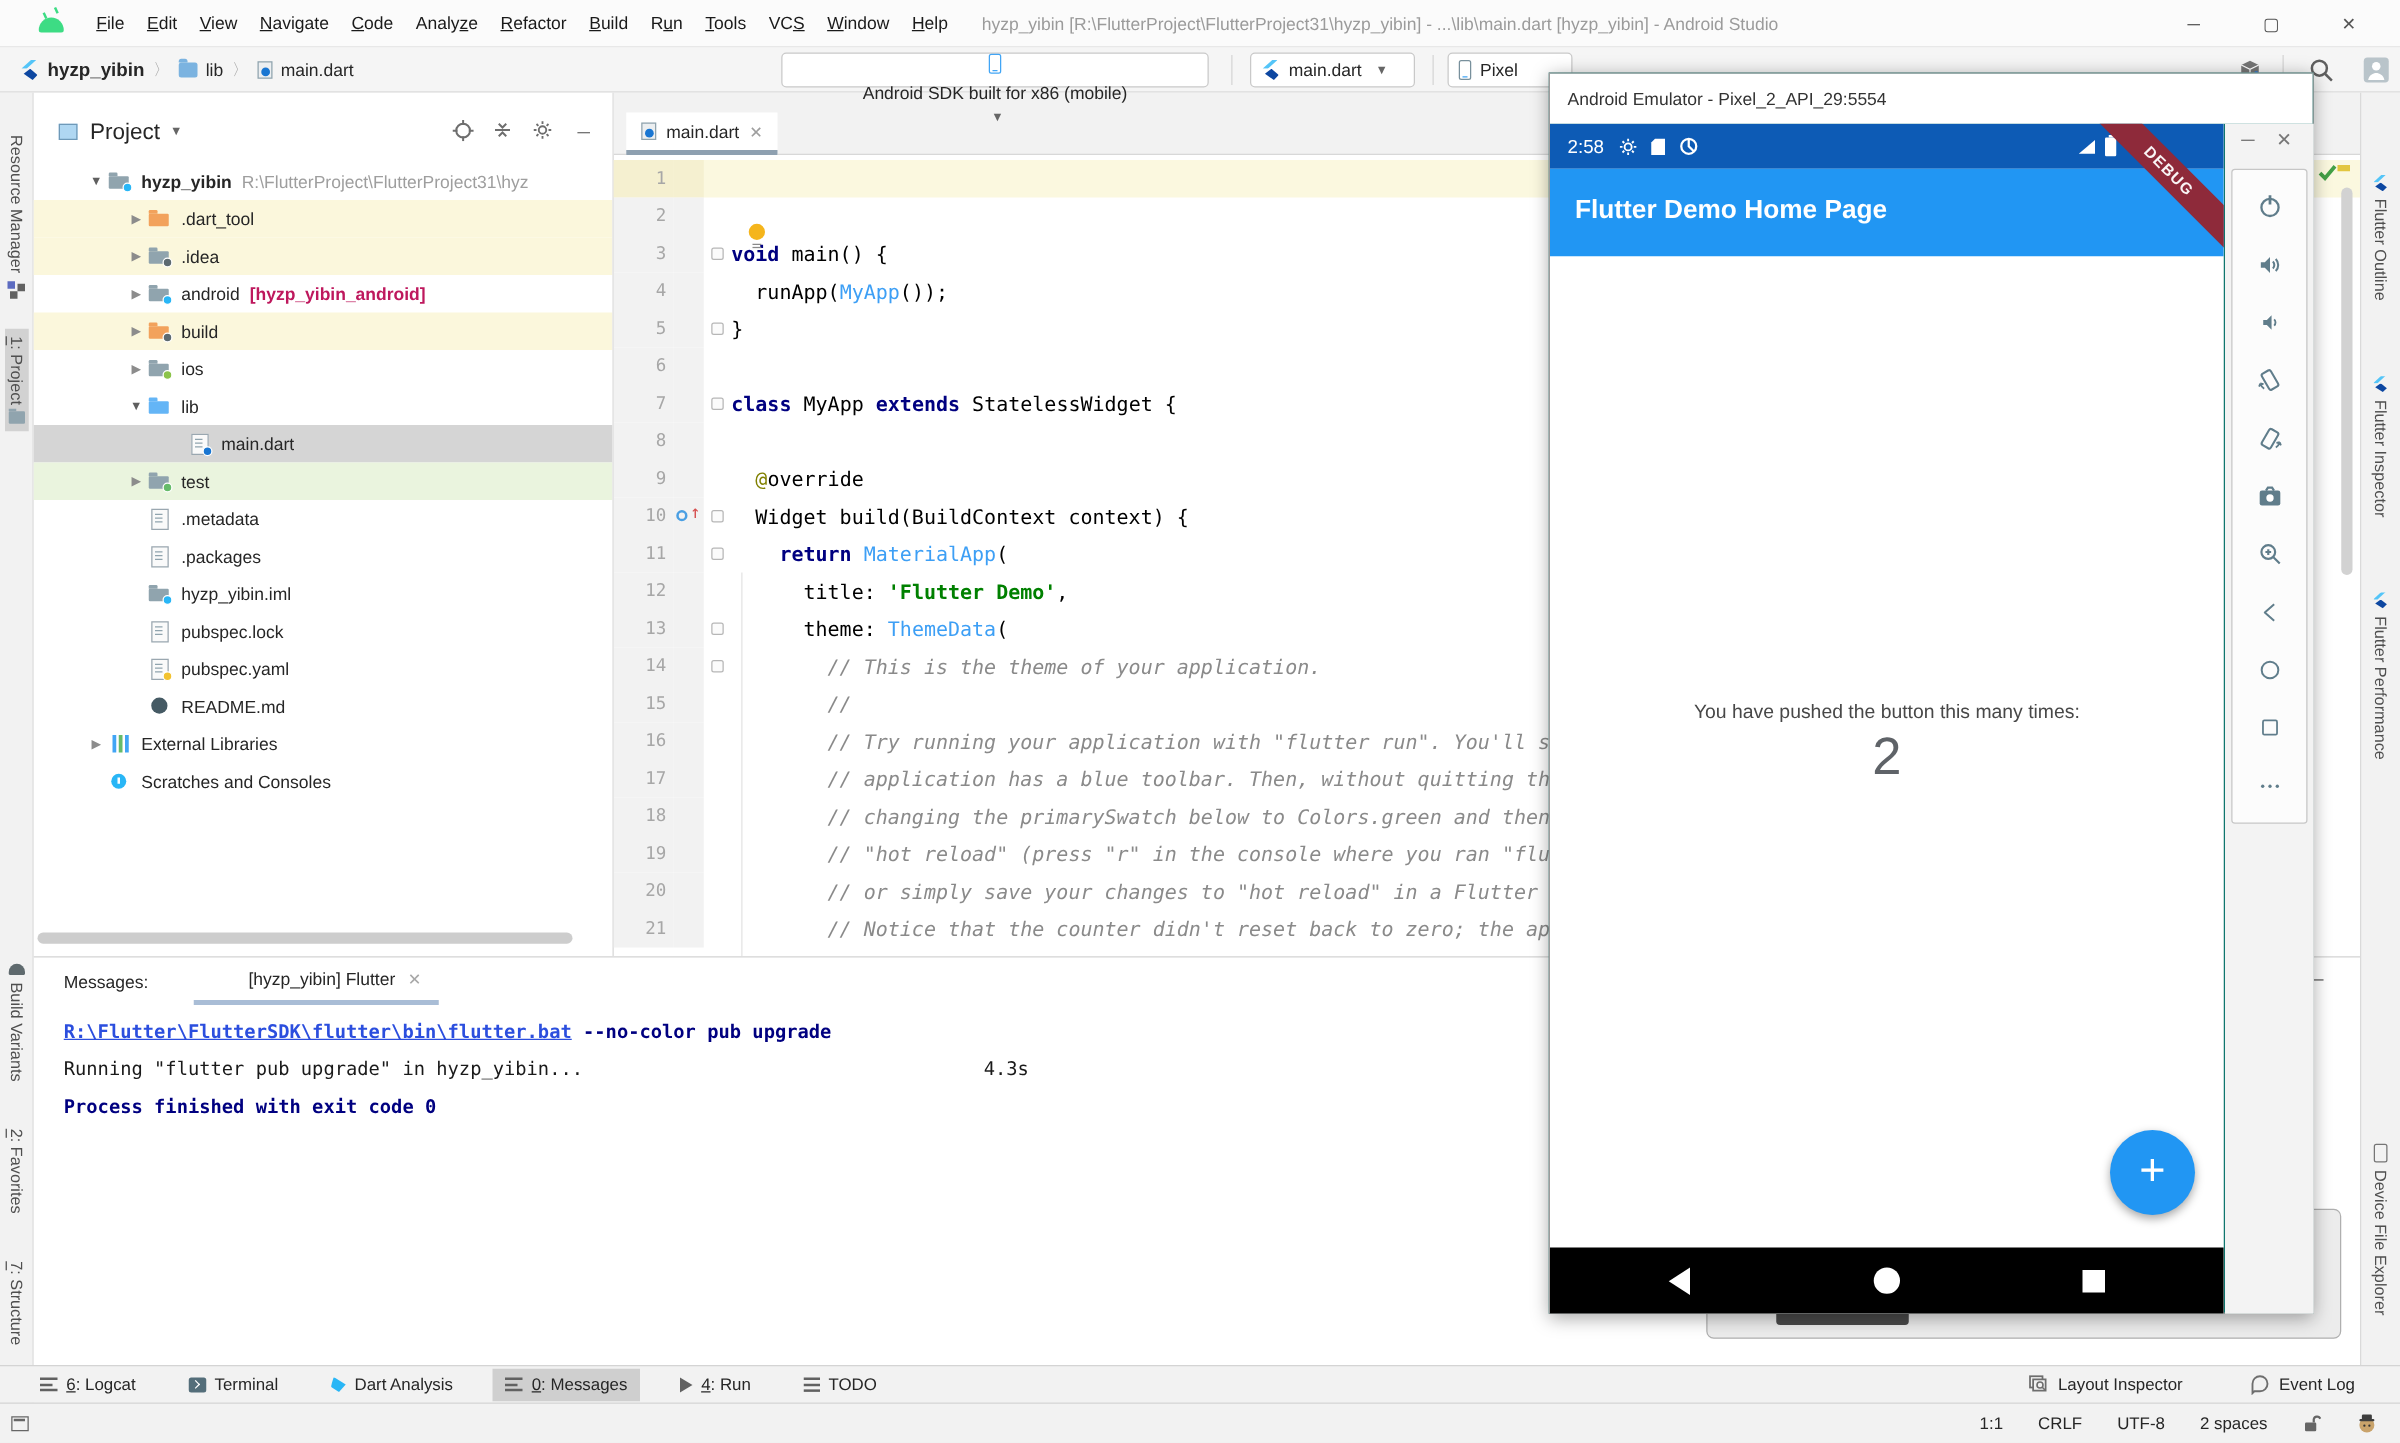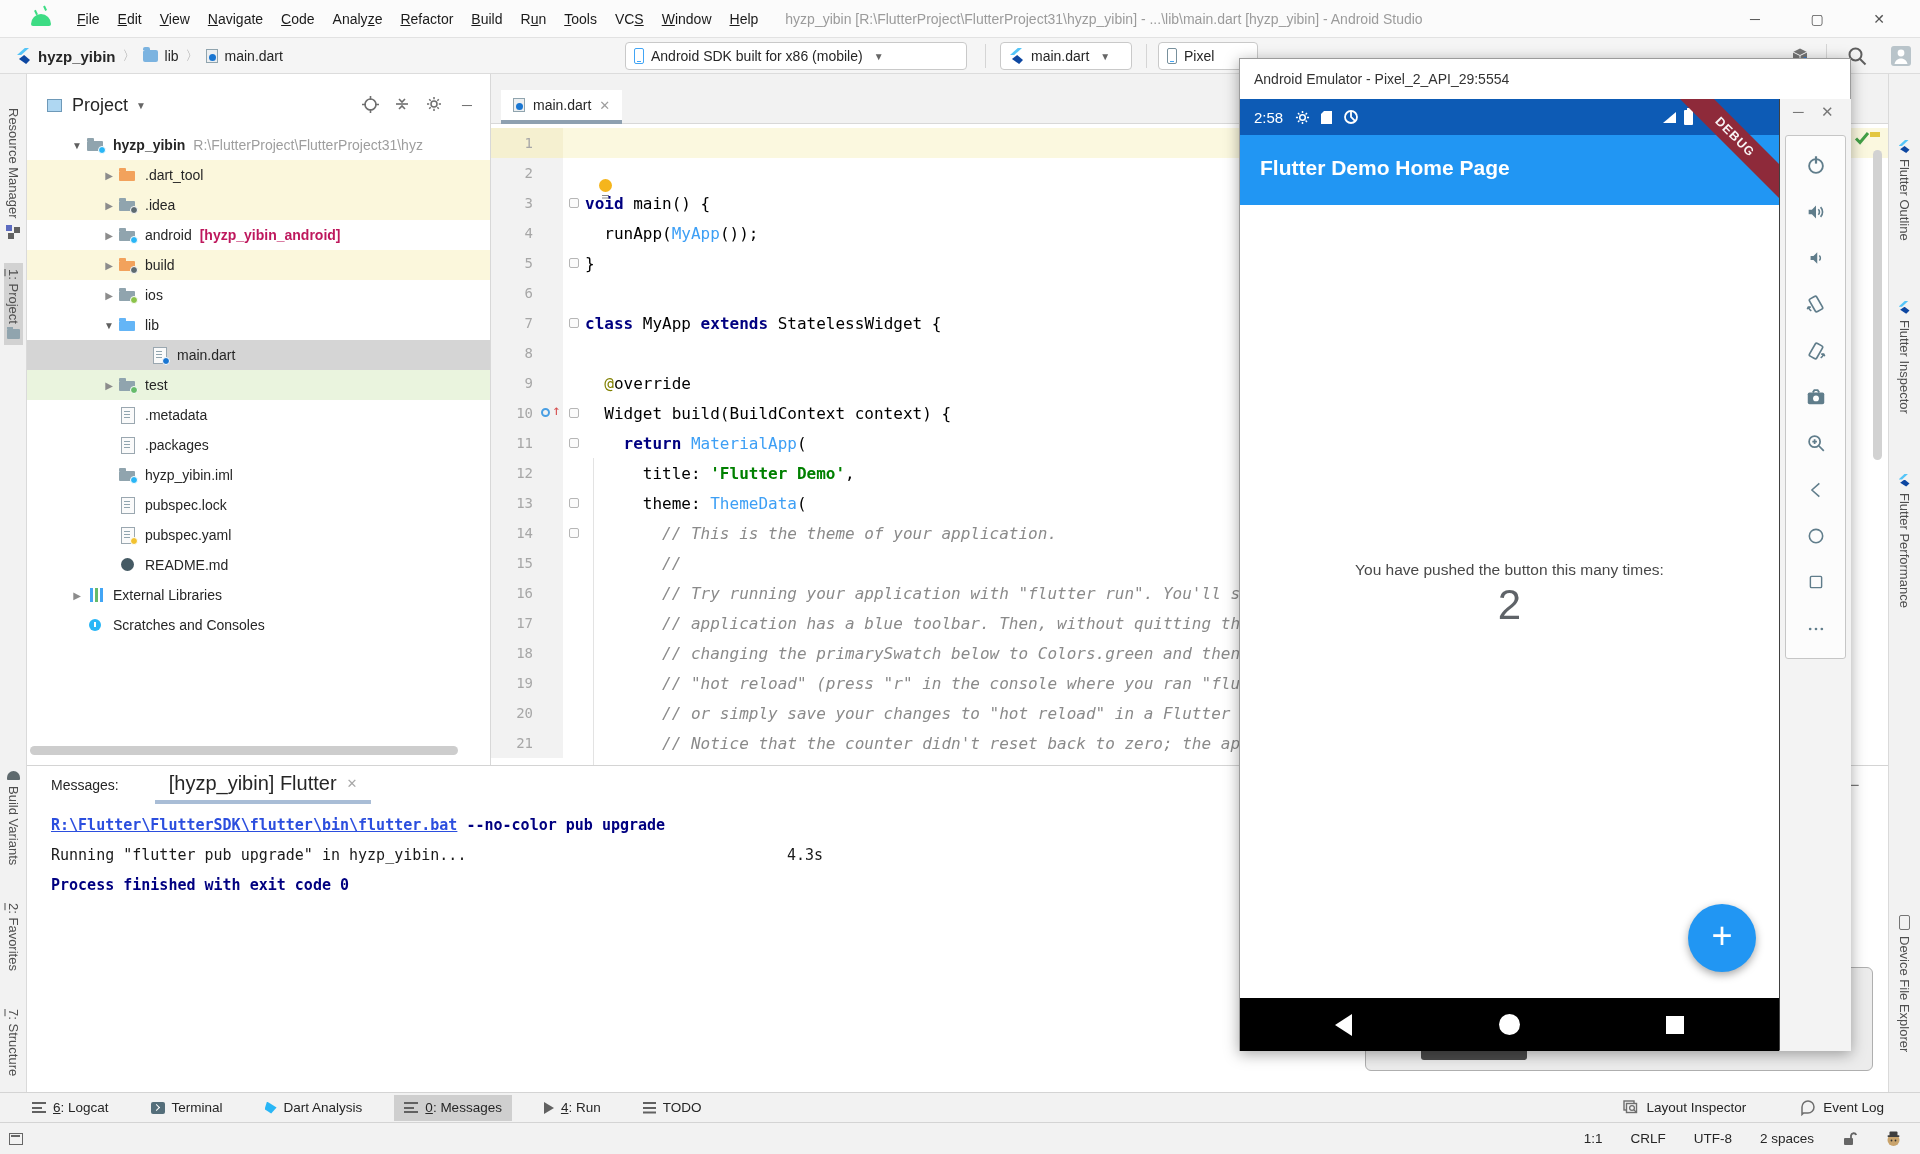--- a/index.html
+++ b/index.html
@@ -163,21 +163,21 @@
           border-radius:5px; }
   #editor-stripe-mark { position:absolute; right:8px; top:58px; width:10px; height:5px; background:#E3C63F; }
 
   
   #messages { position:absolute; left:27px; top:765px; width:1861px; height:327px; background:#FFF;
               border-top:1px solid #D4D4D4; z-index:1; }
   #messages-header { position:absolute; left:0; top:0; width:100%; height:38px; display:flex; align-items:center; }
   #messages-header .mh-label { font-size:14px; color:#262626; margin-left:24px; }
   .console-tab { margin-left:36px; height:38px; display:flex; align-items:center; gap:10px;
                  padding:0 14px; border-bottom:4px solid #A9BDD6; }
-  .console-tab .ct-label { font-size:20px; color:#262626; }
+  .console-tab .ct-label { font-size:14px; color:#262626;margin-left:30px; }
   .console-tab .ct-close { color:#A8A8A8; font-size:13px; }
   #messages-header .spacer { flex:1; }
   #console { position:absolute; left:24px; top:44px; right:30px; font-family:"DejaVu Sans Mono", monospace;
              font-size:15px; }
   .console-line { height:30px; line-height:30px; white-space:pre; position:relative; }
   .c-link { color:#2B4EDE; text-decoration:underline; font-weight:bold; }
   .c-info { color:#000080; font-weight:bold; }
   .c-plain { color:#1A1A1A; }
   .c-right { position:absolute; left:736px; top:0; color:#1A1A1A; }
 
@@ -211,21 +211,21 @@
   .sb-right { margin-left:auto; display:flex; align-items:center; gap:28px; margin-right:18px; }
   .sb-item { font-size:13.5px; color:#262626; }
 
   
   #bg-dialog { position:absolute; left:1365px; top:967px; width:508px; height:104px; background:#ECECEC;
                border:1px solid #AFAFAF; border-radius:6px; z-index:5; }
   #bg-dialog .dark-strip { position:absolute; left:55px; top:79px; width:106px; height:13px;
                background:#4A4A4A; border-radius:3px; }
 
   
-  #emulator { position:absolute; left:1239px; top:58px; width:612px; height:993px; background:#404040;
+  #emulator { position:absolute; left:1239px; top:58px; width:612px; height:993px; background:#0f766e;
               border:1px solid #9B9B9B; box-shadow:0 3px 14px rgba(0,0,0,0.35); z-index:10; }
   #emu-titlebar { position:absolute; left:0; top:0; width:100%; height:40px; background:#FFF;
               display:flex; align-items:center; }
   #emu-titlebar .emu-title { font-size:14px; color:#333; margin-left:14px; }
   #emu-screen { position:absolute; left:0; top:40px; width:539px; height:952px; background:#FFF; overflow:hidden; }
   #emu-statusbar { position:absolute; left:0; top:0; width:100%; height:36px; display:flex;
               align-items:center; color:#FFF; }
   #emu-statusbar .emu-time { font-size:15px; margin:0 12px 0 14px; }
   .st-ic { margin-right:10px; display:flex; align-items:center; }
   .st-spacer { flex:1; }
@@ -283,21 +283,21 @@
       <span class="flutter-logo"></span>
       <span class="crumb bold">hyzp_yibin</span>
       <span class="crumb-sep">〉</span>
       <span class="mini-folder"></span>
       <span class="crumb">lib</span>
       <span class="crumb-sep">〉</span>
       <span class="dart-page"></span>
       <span class="crumb">main.dart</span>
     </div>
 
-    <div class="combo" style="left:625px; width:342px;">
+    <div class="combo" style="left:625px; width:342px;flex-direction:column;">
       <span class="phone-glyph"></span>
       <span class="combo-label">Android SDK built for x86 (mobile)</span>
       <span class="caret">▼</span>
     </div>
     <div class="tb-sep" style="left:985px;"></div>
     <div class="combo" style="left:1000px; width:132px;">
       <span class="flutter-logo"></span>
       <span class="combo-label">main.dart</span>
       <span class="caret">▼</span>
     </div>

